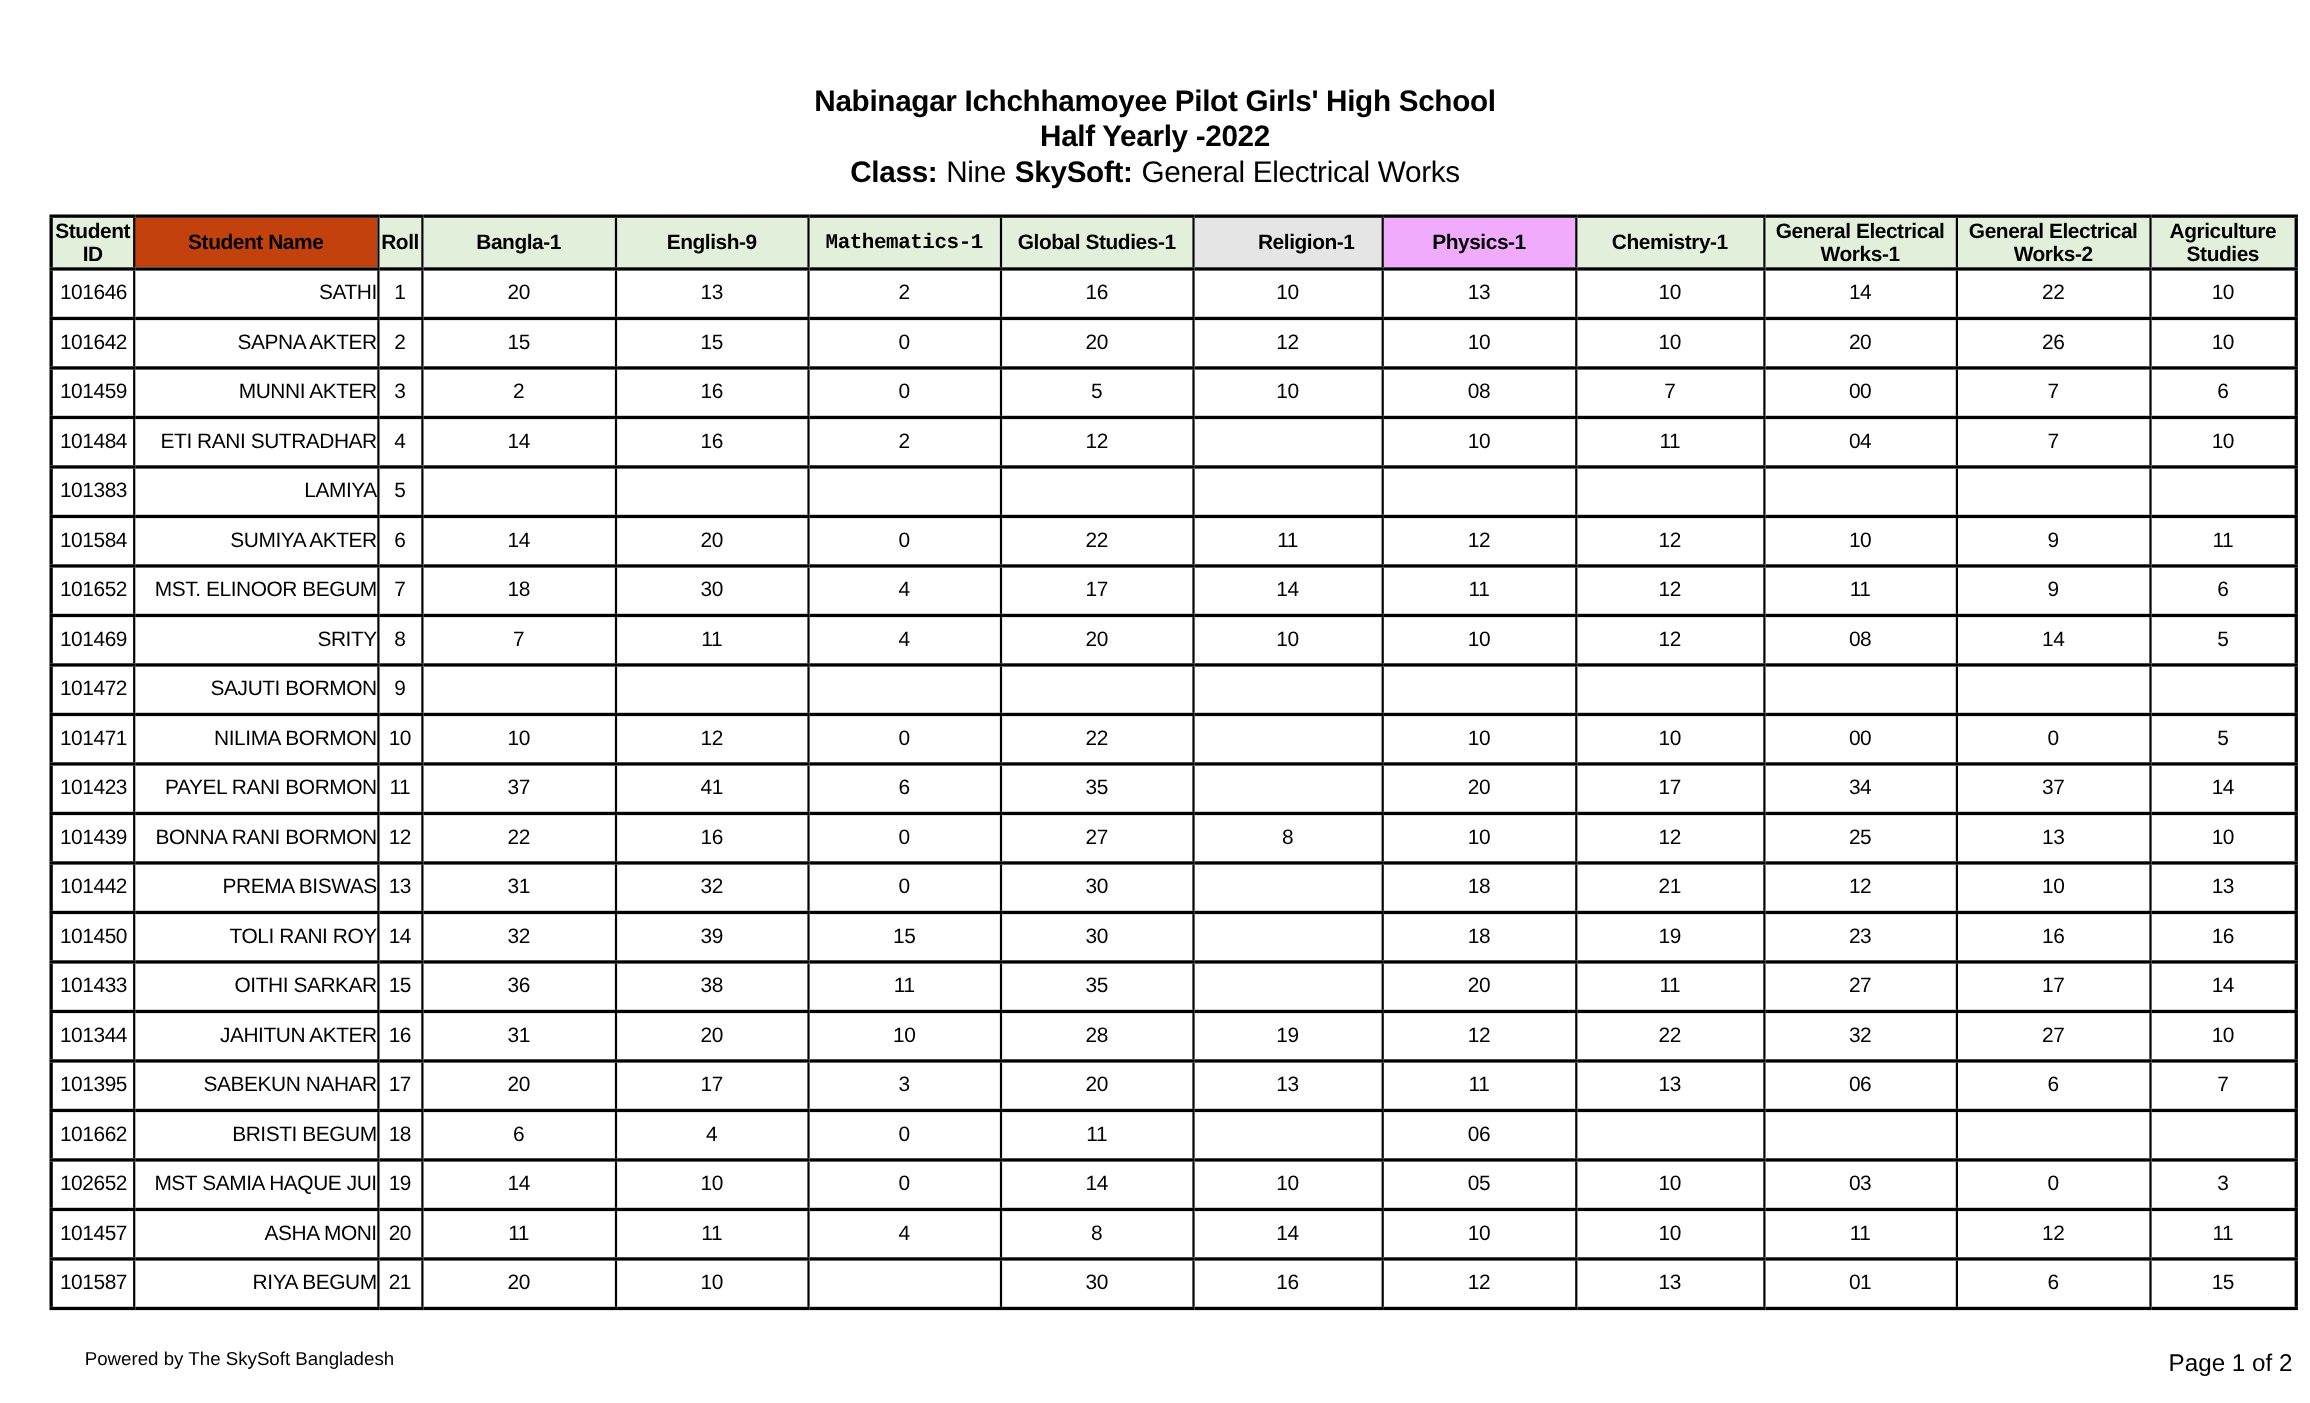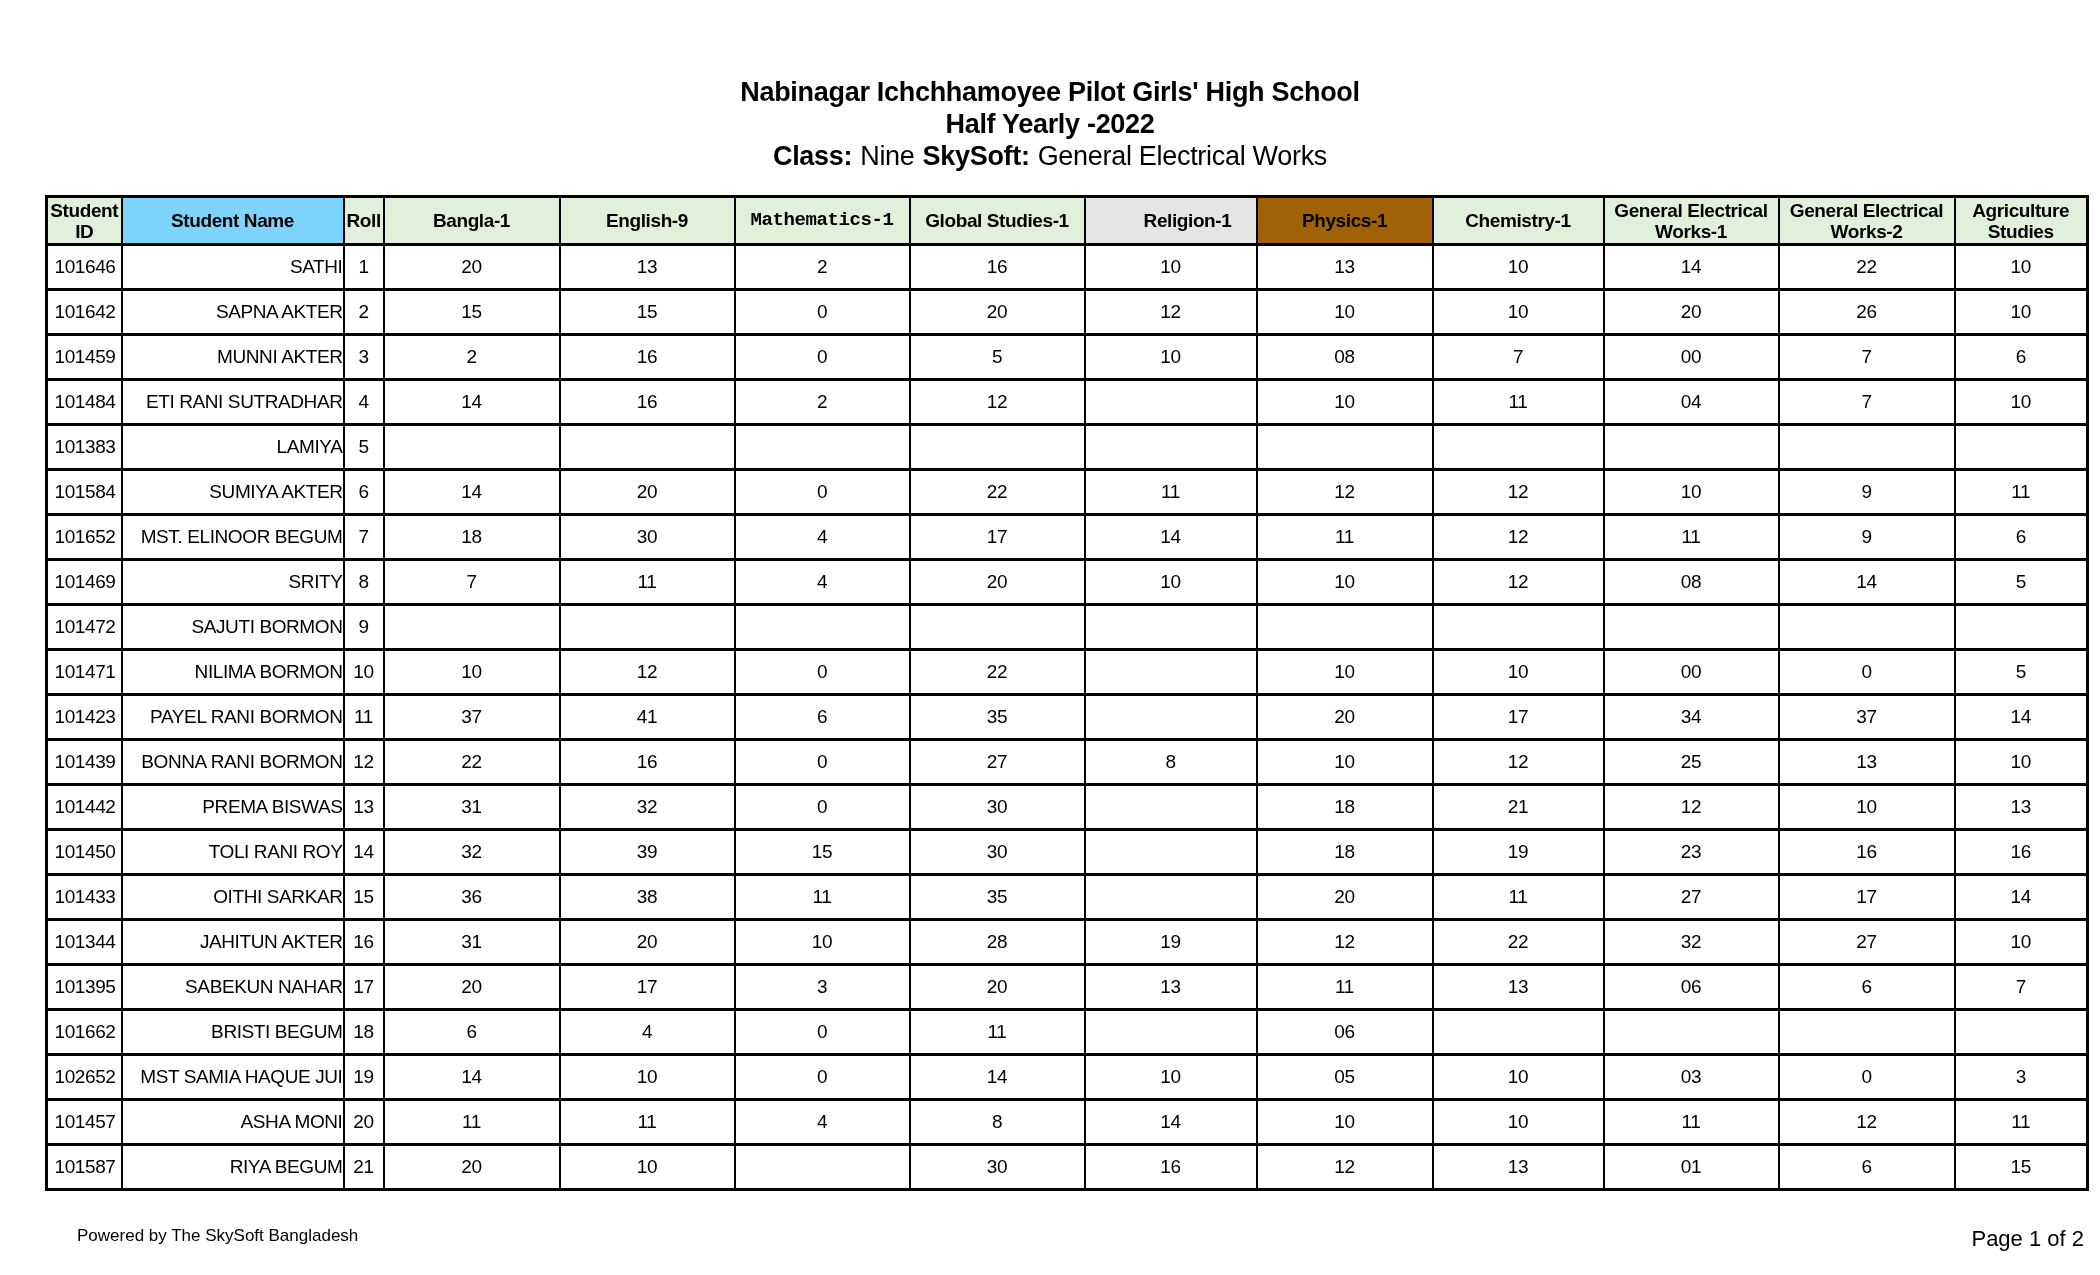--- a/index.html
+++ b/index.html
@@ -90,28 +90,28 @@
       <col style="width:172px">
       <col style="width:176px">
     <col style="width:171px">
       <col style="width:175px">
       <col style="width:176px">
     <col style="width:133px">
   </colgroup>
   <thead>
     <tr>
         <th style="background: rgb(226, 239, 218);">Student ID</th>
-        <th style="background: #7dd3fc;">Student Name</th>
+        <th style="background: #c2410c;">Student Name</th>
         <th style="background: rgb(226, 239, 218);">Roll</th>
         <th style="background: rgb(226, 239, 218);">Bangla-1</th>
         <th style="background: rgb(226, 239, 218);">English-9</th>
         <th style="background: rgb(226, 239, 218); font-family: Liberation Mono, monospace;">Mathematics-1</th>
         <th style="background: rgb(226, 239, 218);">Global Studies-1</th>
         <th style="background: #e5e5e5; padding-left: 36px;">Religion-1</th>
-        <th style="background: #a16207;">Physics-1</th>
+        <th style="background: #f0abfc;">Physics-1</th>
         <th style="background: rgb(226, 239, 218);">Chemistry-1</th>
         <th style="background: rgb(226, 239, 218); margin-top: 36px;">General Electrical Works-1</th>
         <th style="background: rgb(226, 239, 218);">General Electrical Works-2</th>
         <th style="background: rgb(226, 239, 218);">Agriculture Studies</th>
       </tr>
   </thead>
   <tbody>
       <tr>
         <td class="al-right">101646</td>
         <td class="al-left">SATHI</td>

